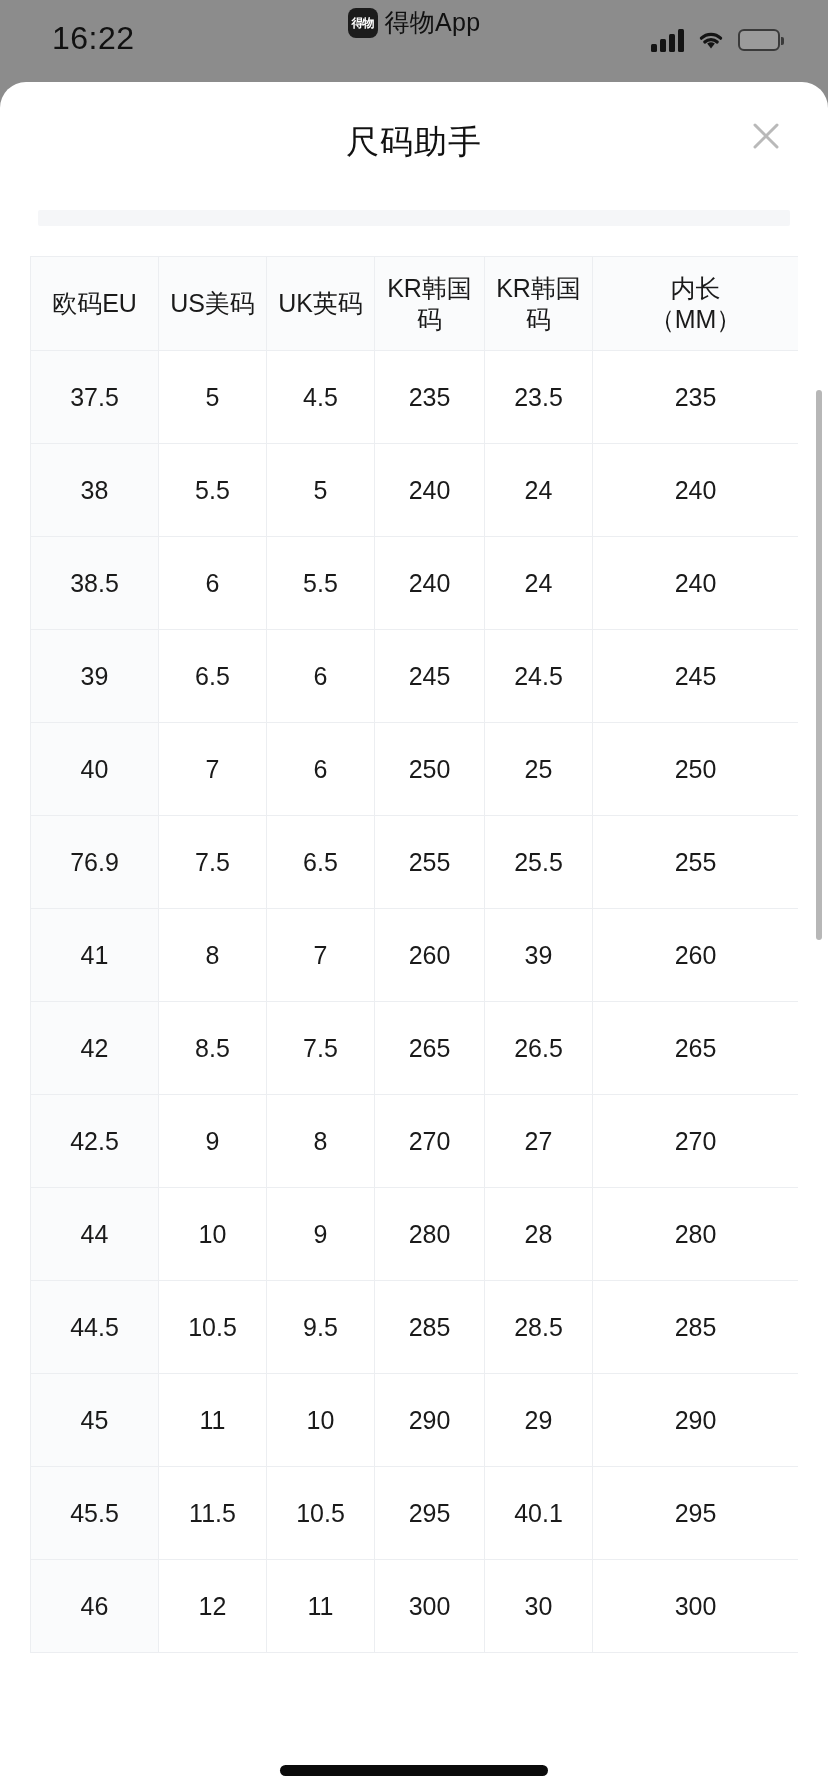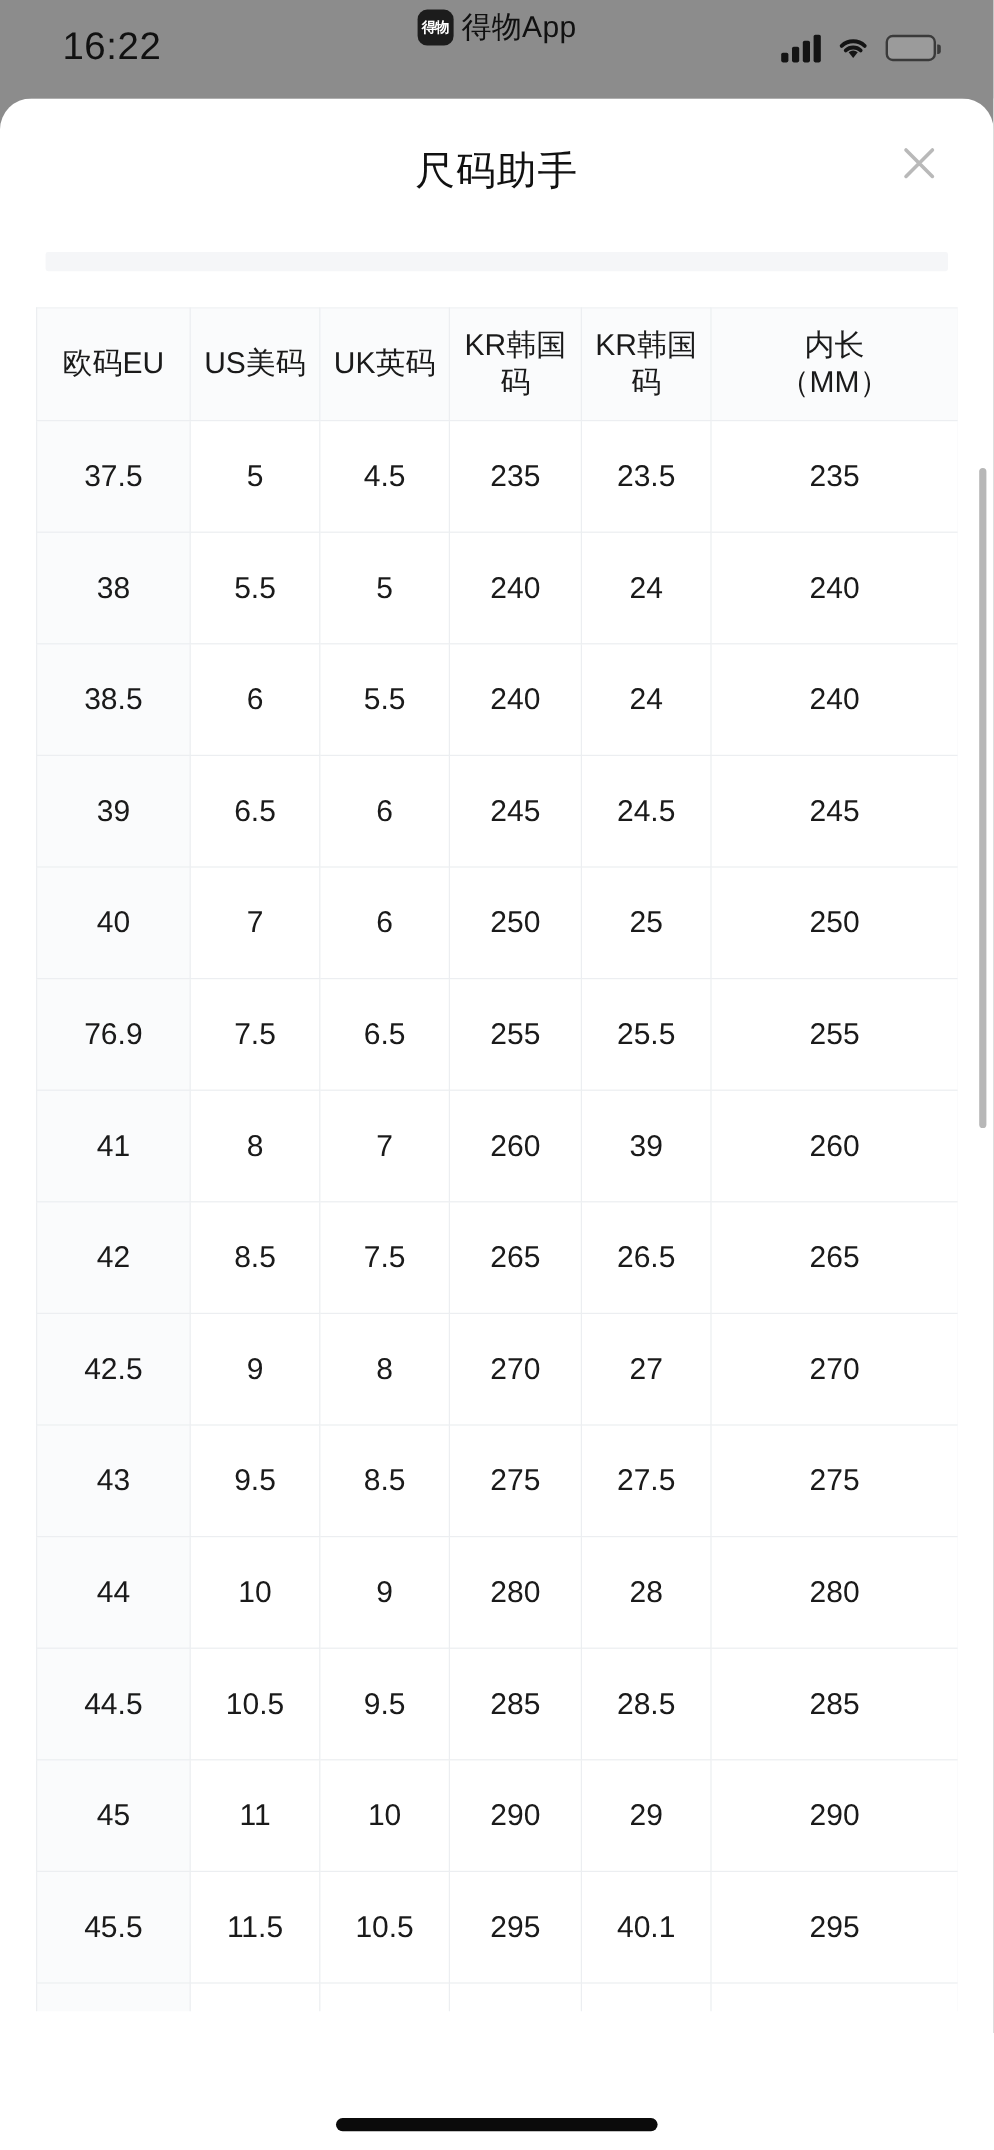--- a/index.html
+++ b/index.html
@@ -384,28 +384,20 @@
             </tr>
             <tr>
               <td class="col-first">42.5</td>
               <td>9</td>
               <td>8</td>
               <td>270</td>
               <td>27</td>
               <td>270</td>
             </tr>
             <tr>
-              <td class="col-first">43</td>
-              <td>9.5</td>
-              <td>8.5</td>
-              <td>275</td>
-              <td>27.5</td>
-              <td>275</td>
-            </tr>
-            <tr>
               <td class="col-first">44</td>
               <td>10</td>
               <td>9</td>
               <td>280</td>
               <td>28</td>
               <td>280</td>
             </tr>
             <tr>
               <td class="col-first">44.5</td>
               <td>10.5</td>

